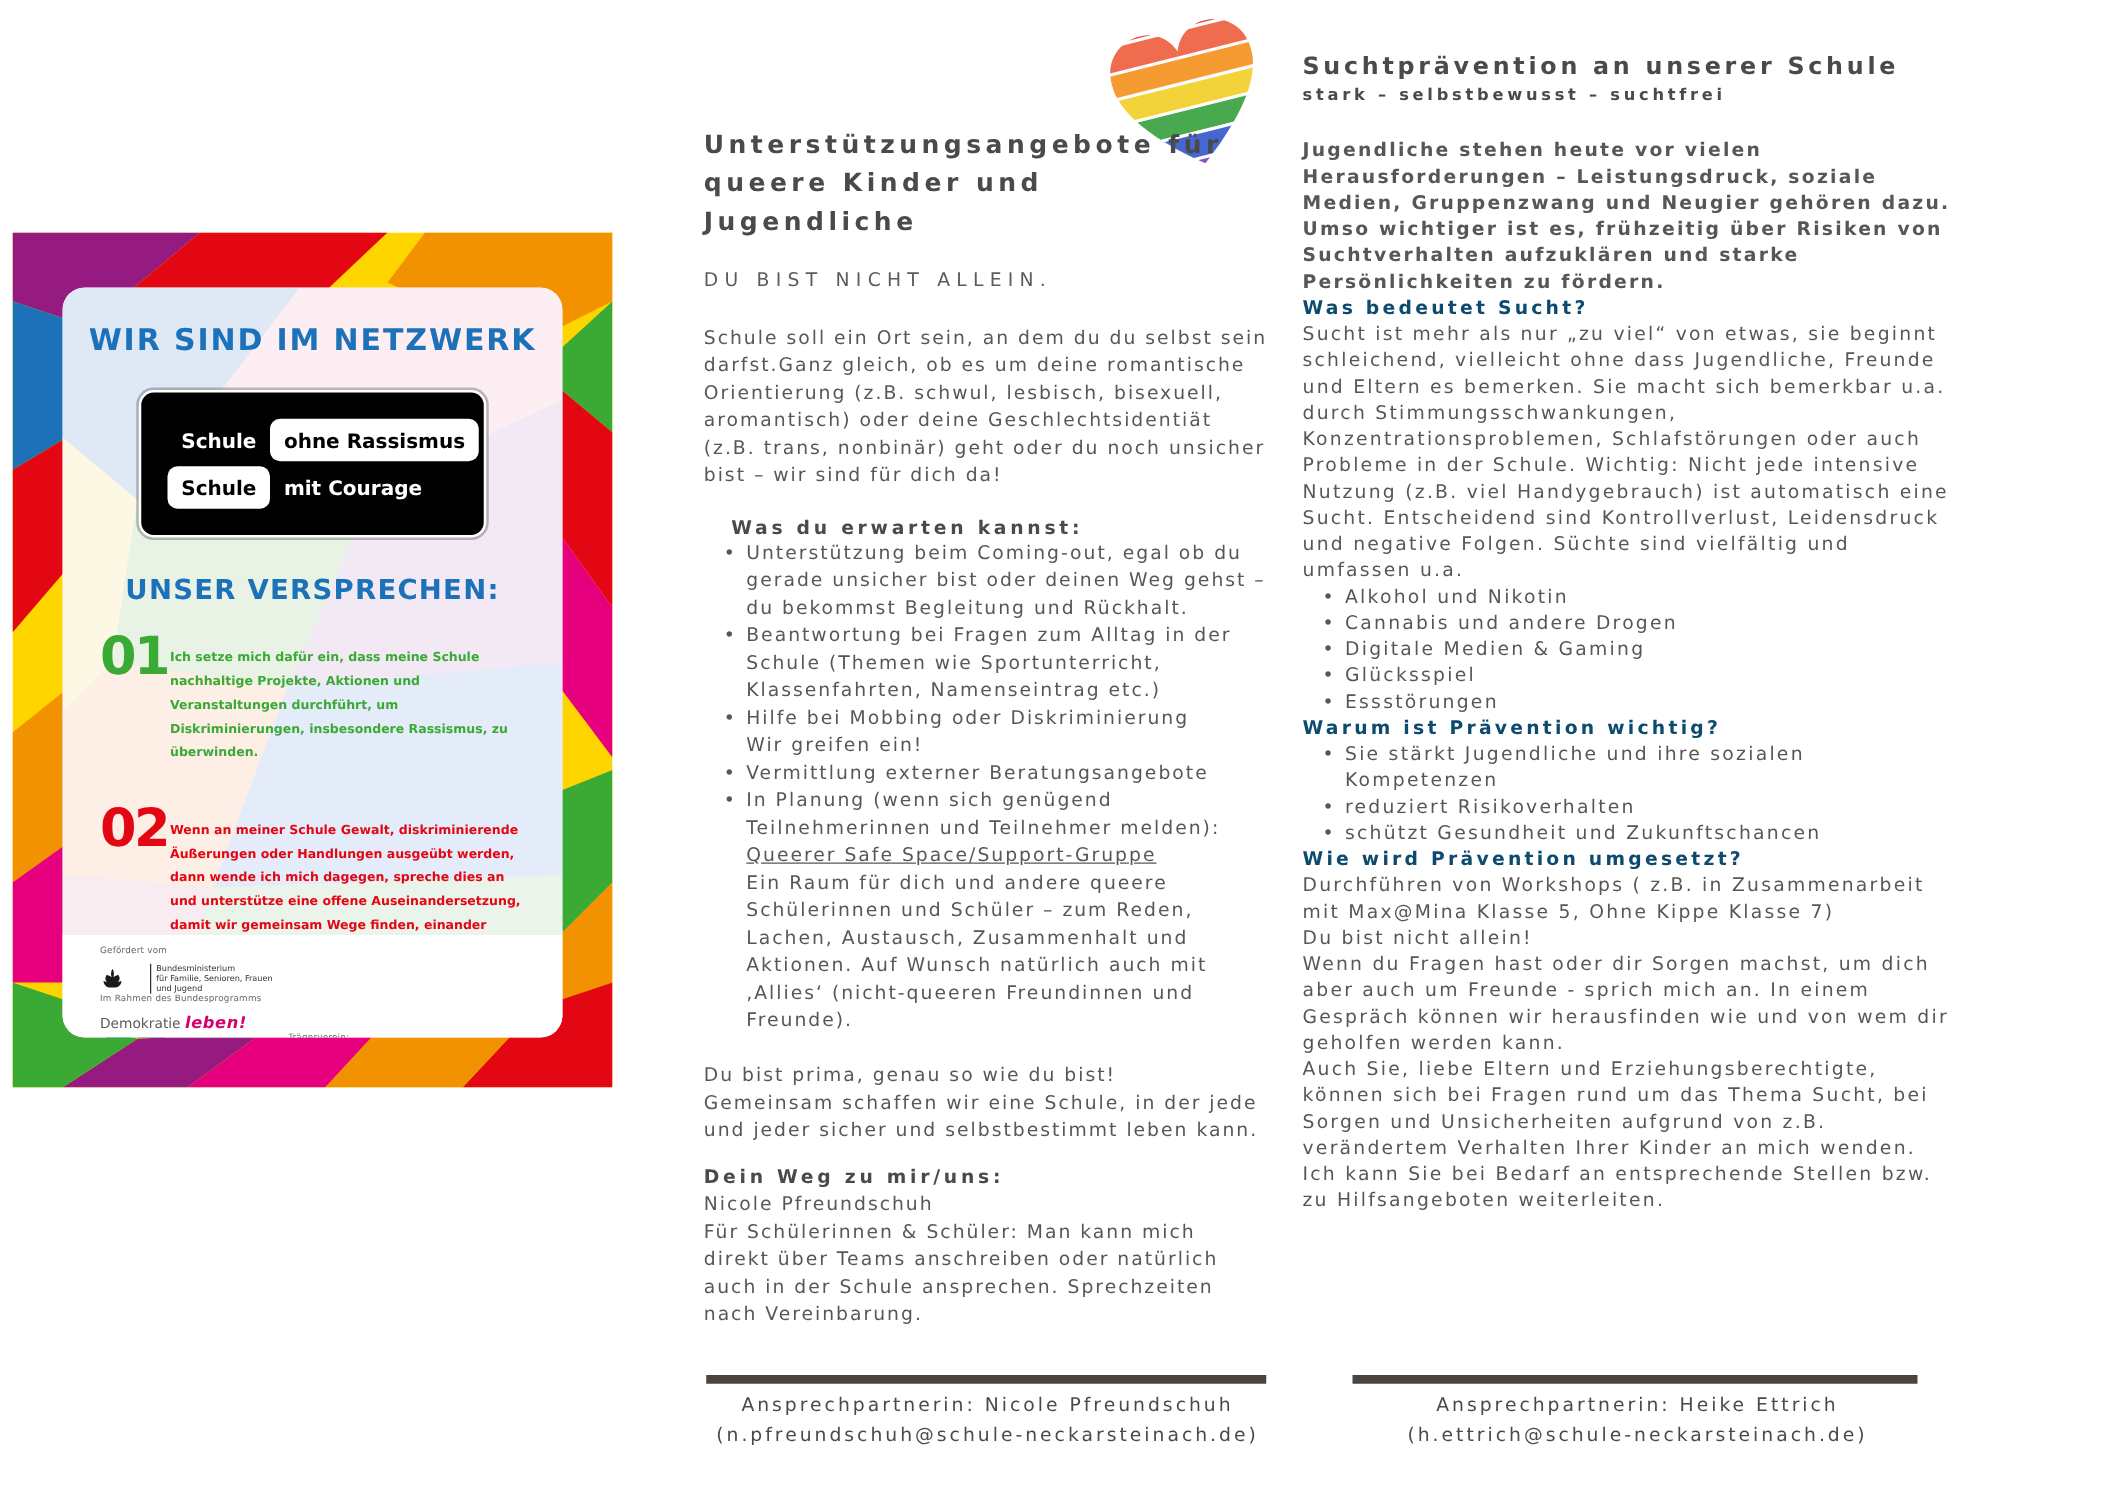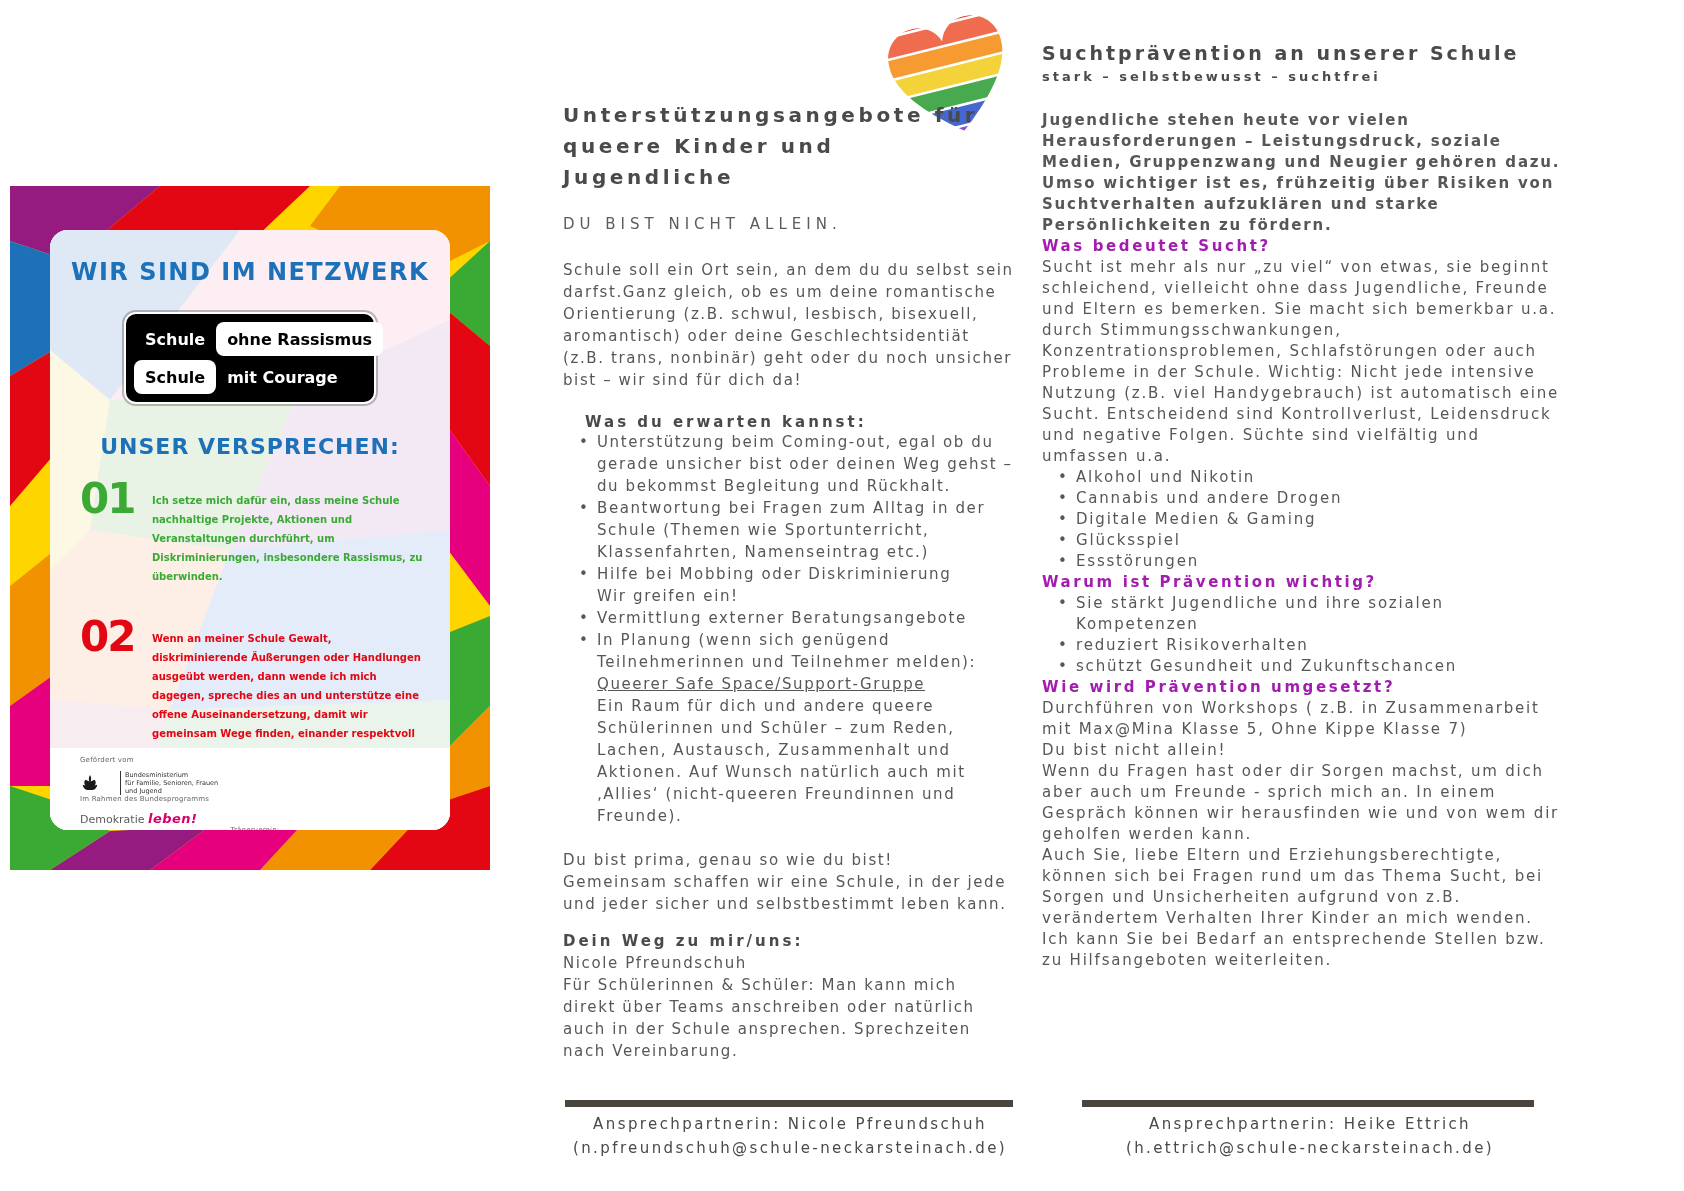--- a/index.html
+++ b/index.html
@@ -7,30 +7,30 @@
         font-family:"DejaVu Sans","Liberation Sans",sans-serif;color:#555;}
   .pre{white-space:pre-line;}
 
   
   .poster{position:absolute;left:10px;top:186px;width:480px;height:684px;}
   .poster svg.mosaic{position:absolute;inset:0;width:100%;height:100%;}
   .poster-panel{position:absolute;left:40px;top:44px;width:400px;height:600px;border-radius:18px;overflow:hidden;background:#f1f0f7;}
   .poster-panel svg.pastel{position:absolute;inset:0;width:100%;height:100%;}
   .poster-content{position:absolute;inset:0;}
   .poster-title{margin:28px 0 0;text-align:center;font-size:24px;font-weight:800;letter-spacing:1.5px;color:#1d71b8;}
-  .sor-logo{width:232px;margin:26px auto 0;background:#000;border:2px solid #fff;box-shadow:0 0 0 2px rgba(0,0,0,.25);border-radius:12px;padding:8px;}
+  .sor-logo{width:232px;margin:26px auto 0;background:#000;border:2px solid #fff;box-shadow:0 0 0 2px rgba(0,0,0,.25);border-radius:12px;padding:21px;}
   .sor-row{display:flex;height:34px;font-weight:bold;font-size:16px;align-items:stretch;}
   .sor-row + .sor-row{margin-top:4px;}
   .sor-cell{display:flex;align-items:center;padding:0 11px;white-space:nowrap;}
   .sor-black{background:#000;color:#fff;}
   .sor-white{background:#fff;color:#000;border-radius:8px;}
   .sor-grow{flex:1;}
   .promise-heading{margin:30px 0 0;text-align:center;font-size:22px;font-weight:800;letter-spacing:1px;color:#1d71b8;}
   .promises{margin-top:22px;}
-  .promise{display:flex;padding:0 26px 0 30px;margin-bottom:23px;gap:16px;}
+  .promise{display:flex;padding:0 26px 0 30px;margin-bottom:23px;}
   .pnum{flex:none;width:56px;font-size:42px;font-weight:800;line-height:.85;letter-spacing:-2px;}
   .ptext{flex:1;font-weight:bold;font-size:10px;line-height:19px;}
   .c-green{color:#3aaa35;} .c-red{color:#e30613;} .c-blue{color:#1d70b7;}
   .poster-footer{position:absolute;left:0;right:0;bottom:0;height:82px;background:#fff;display:flex;padding:8px 20px 6px 30px;box-sizing:border-box;flex-direction:column;}
   .pf-col{flex:1;}
   .pf-label{font-size:7px;color:#666;letter-spacing:.2px;margin-bottom:7px;}
   .pf-ministry{display:flex;align-items:center;gap:20px;}
   .pf-ministry .mtext{font-size:6.5px;line-height:8px;color:#333;border-left:1px solid #333;padding-left:4px;}
   .pf-demokratie{font-size:11px;color:#5a5a5a;margin-top:8px;}
   .pf-demokratie .leben{font-style:italic;font-weight:bold;color:#d6006d;font-size:13px;letter-spacing:.5px;}
@@ -49,21 +49,21 @@
   .bullet{position:relative;padding-left:34px;}
   .bullet::before{content:"•";position:absolute;left:16px;color:#575757;}
   .blink{text-decoration:underline;}
   .closing{margin-top:22px;}
   .way-h{font-weight:800;letter-spacing:3px;color:#4a4a4a;}
 
   .right{left:1042px;top:42px;width:524px;}
   .right-title{font-size:19px;font-weight:800;letter-spacing:3px;color:#4a4a4a;margin:0;}
   .right-sub{font-size:13px;font-weight:800;letter-spacing:3px;color:#4a4a4a;margin-top:5px;}
   .right .body-text{letter-spacing:1.8px;line-height:21px;}
-  .right .sec-h{font-weight:800;letter-spacing:2.6px;color:#a21caf;}
+  .right .sec-h{font-weight:800;letter-spacing:2.6px;color:#0c4a6e;}
   .right .para-top{margin-top:26px;font-weight:bold;}
 
   
   .foot-bar{position:absolute;top:1100px;height:7px;background:#4a443e;}
   .foot-bar.midbar{left:565px;width:448px;}
   .foot-bar.rightbar{left:1082px;width:452px;}
   .foot-text{position:absolute;top:1112px;text-align:center;font-size:15px;letter-spacing:2.4px;line-height:24px;color:#4a4a4a;}
   .foot-text.midft{left:540px;width:500px;}
   .foot-text.rightft{left:1060px;width:500px;}
 

